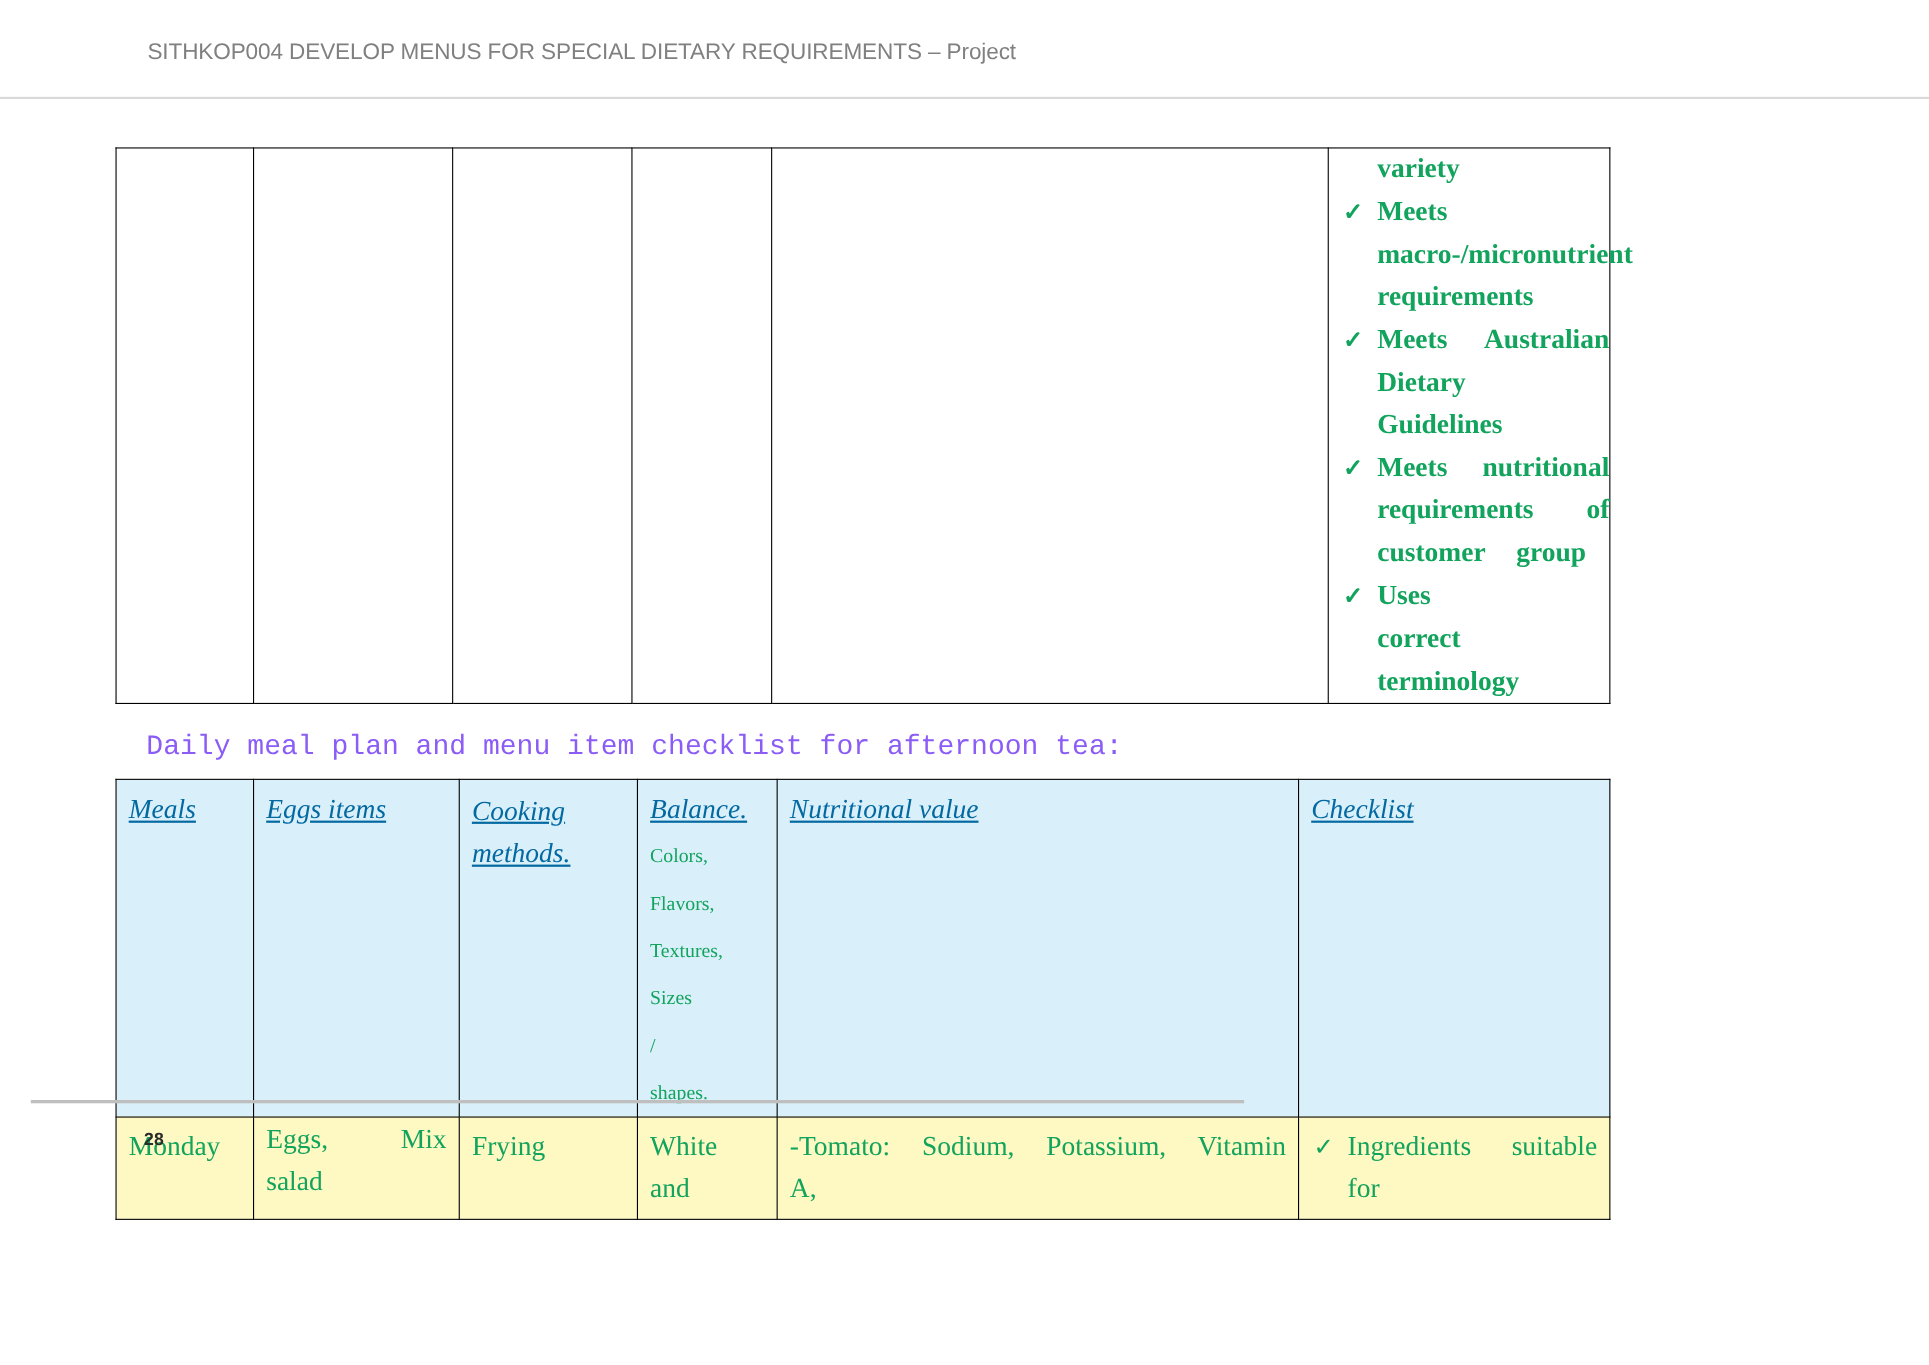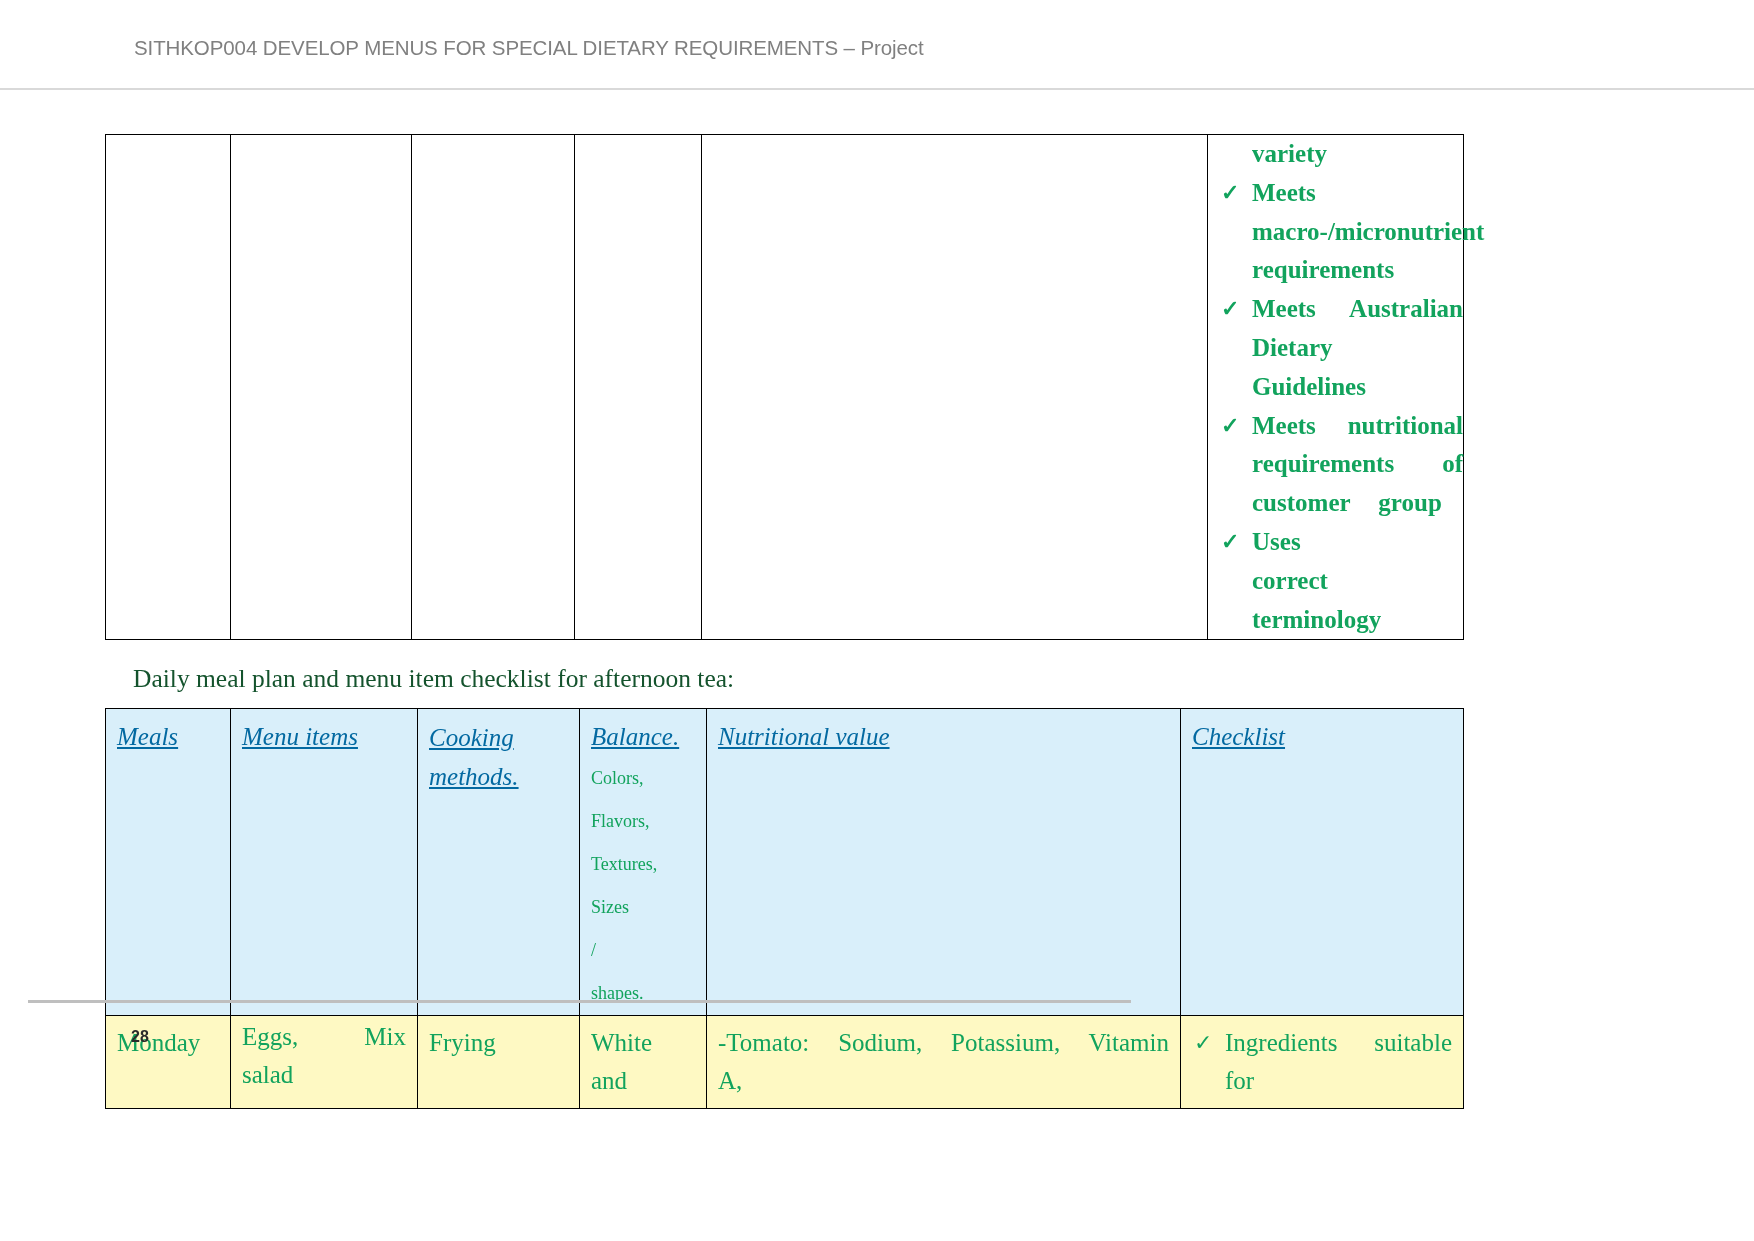--- a/index.html
+++ b/index.html
@@ -102,22 +102,23 @@
     text-align: justify;
     text-align-last: left;
   }
 
   
   .table-caption {
     position: absolute;
     left: 133px;
     top: 664px;
     font-size: 25.5px;
-    color: #14532d;
+    color: #8b5cf6;
     white-space: nowrap;
+    font-family: Liberation Mono, monospace;
   }
 
   
   #table-afternoon-tea {
     left: 105px;
     top: 708px;
     width: 1358px;
   }
   #table-afternoon-tea td {
     border: 1.4px solid #000000;
@@ -275,21 +276,21 @@
     <col style="width:127px">
     <col style="width:474px">
     <col style="width:283px">
   </colgroup>
   <tbody>
     <tr>
       <td class="hdr-cell">
         <span class="th-txt">Meals</span>
       </td>
       <td class="hdr-cell">
-        <span class="th-txt">Menu items</span>
+        <span class="th-txt">Eggs items</span>
       </td>
       <td class="hdr-cell">
         <span class="th-txt" style="line-height:39px;">Cooking methods.</span>
       </td>
       <td class="hdr-cell">
         <span class="th-txt">Balance.</span>
         <span class="hdr-sub">Colors,</span>
         <span class="hdr-sub">Flavors,</span>
         <span class="hdr-sub">Textures,</span>
         <span class="hdr-sub ws-xl">Sizes /</span>

